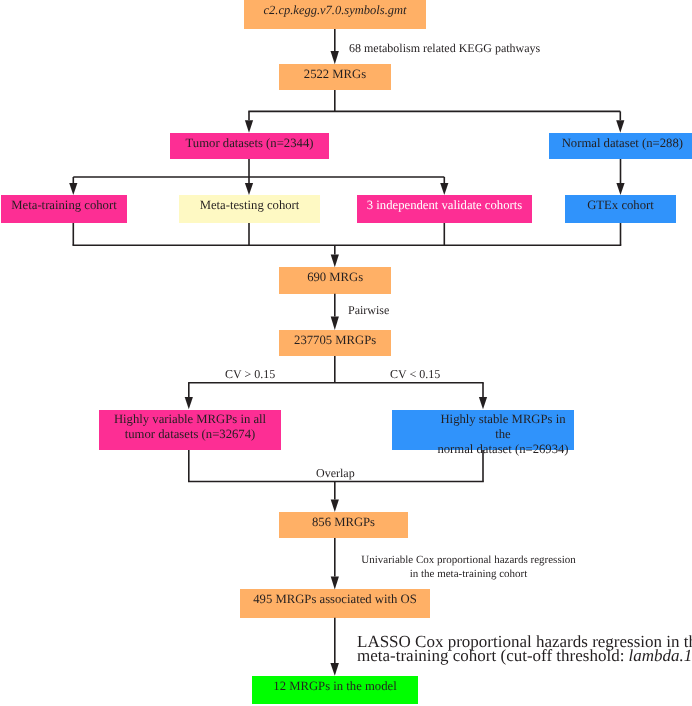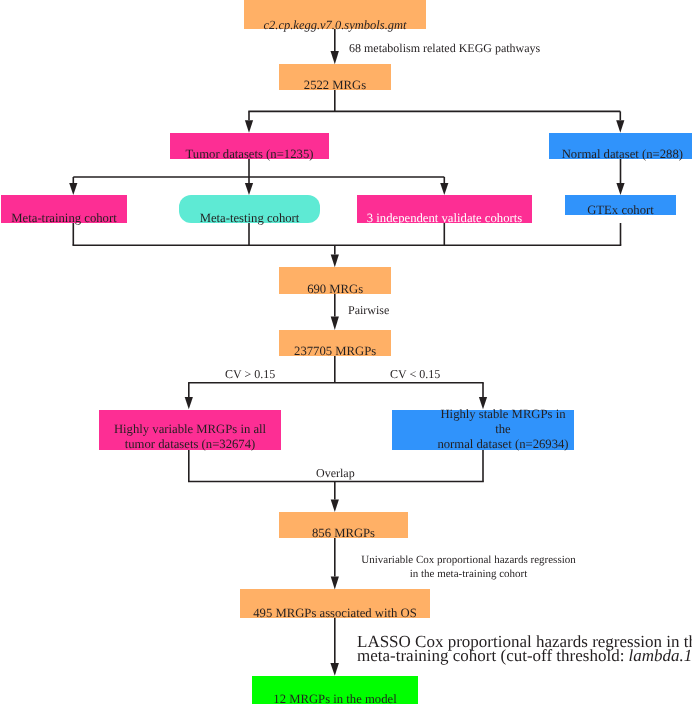--- a/index.html
+++ b/index.html
@@ -1,39 +1,39 @@
 <!DOCTYPE html>
 <html><head>
 <meta charset="utf-8">
 <style>
   html,body{margin:0;padding:0;background:#ffffff;}
   #page{position:relative;width:692px;height:706px;background:#fff;overflow:hidden;
         font-family:"Liberation Serif",serif;-webkit-font-smoothing:antialiased;text-rendering:geometricPrecision;}
-  .node{position:absolute;will-change:transform;transform:translateZ(0);box-sizing:border-box;display:flex;align-items:flex-end;
+  .node{position:absolute;will-change:transform;transform:translateZ(0);box-sizing:border-box;display:flex;align-items:flex-start;
         justify-content:center;text-align:center;color:#231f20;font-size:12.7px;
         line-height:15px;white-space:pre-wrap;}
   .node>span{display:block;width:100%;position:relative;top:3.2px;}
   .node.italic{font-style:italic;}
   .elabel{position:absolute;will-change:transform;transform:translateZ(0);color:#231f20;font-size:12px;line-height:14px;white-space:pre;}
   .elabel.ctr{text-align:center;}
   svg.edges{position:absolute;left:0;top:0;width:692px;height:706px;pointer-events:none;}
 </style>
 </head>
 <body style="background: rgb(255, 255, 255);">
 
 <div id="page">
   <div class="nodes">
     <div class="node italic" style="left: 244px; top: -1.5px; width: 182px; height: 30.2px; background: rgb(255, 176, 102); color: rgb(35, 31, 32); font-size: 12.5px;"><span style="top: 3.5px;">c2.cp.kegg.v7.0.symbols.gmt</span></div>
     <div class="node" style="left: 279px; top: 64px; width: 112px; height: 26px; background: rgb(255, 176, 102); color: rgb(35, 31, 32);"><span>2522 MRGs</span></div>
-    <div class="node" style="left: 170px; top: 133px; width: 159px; height: 26px; background: rgb(253, 46, 148); color: rgb(35, 31, 32);"><span>Tumor datasets (n=1235)</span></div>
+    <div class="node" style="left: 170px; top: 133px; width: 159px; height: 26px; background: rgb(253, 46, 148); color: rgb(35, 31, 32);"><span>Tumor datasets (n=2344)</span></div>
     <div class="node" style="left: 548.8px; top: 133px; width: 146.7px; height: 26px; background: rgb(48, 147, 251); color: rgb(35, 31, 32);"><span>Normal dataset (n=288)</span></div>
     <div class="node" style="left: 0.8px; top: 195px; width: 126px; height: 28px; background: rgb(253, 46, 148); color: rgb(35, 31, 32);"><span>Meta-training cohort</span></div>
-    <div class="node" style="left: 179px; top: 195px; width: 141px; height: 28px; background: #5eead4; color: rgb(35, 31, 32); border-radius: 12px;"><span>Meta-testing cohort</span></div>
+    <div class="node" style="left: 179px; top: 195px; width: 141px; height: 28px; background: #fef9c3; color: rgb(35, 31, 32);"><span>Meta-testing cohort</span></div>
     <div class="node" style="left: 357px; top: 195px; width: 175px; height: 28px; background: rgb(253, 46, 148); color: #ffffff;"><span>3 independent validate cohorts</span></div>
-    <div class="node" style="left: 565px; top: 195px; width: 111px; height: 20px; background: rgb(48, 147, 251); color: rgb(35, 31, 32);"><span>GTEx cohort</span></div>
+    <div class="node" style="left: 565px; top: 195px; width: 111px; height: 28px; background: rgb(48, 147, 251); color: rgb(35, 31, 32);"><span>GTEx cohort</span></div>
     <div class="node" style="left: 279px; top: 267px; width: 112.3px; height: 26.7px; background: rgb(255, 176, 102); color: rgb(35, 31, 32);"><span>690 MRGs</span></div>
     <div class="node" style="left: 279px; top: 330px; width: 112.3px; height: 26px; background: rgb(255, 176, 102); color: rgb(35, 31, 32);"><span>237705 MRGPs</span></div>
     <div class="node" style="left: 99px; top: 410px; width: 182px; height: 40px; background: rgb(253, 46, 148); color: rgb(35, 31, 32);"><span style="top: 2.3px;">Highly variable MRGPs in all
 tumor datasets (n=32674)</span></div>
     <div class="node" style="left: 392px; top: 410px; width: 182px; height: 40px; background: rgb(48, 147, 251); color: rgb(35, 31, 32);"><span style="top: 2.3px; padding-left: 40px;">Highly stable MRGPs in  the
 normal dataset (n=26934)</span></div>
     <div class="node" style="left: 279px; top: 512.1px; width: 129px; height: 25.8px; background: rgb(255, 176, 102); color: rgb(35, 31, 32);"><span>856 MRGPs</span></div>
     <div class="node" style="left: 240px; top: 589.3px; width: 190px; height: 28.5px; background: rgb(255, 176, 102); color: rgb(35, 31, 32);"><span>495 MRGPs associated with OS</span></div>
     <div class="node" style="left: 252px; top: 676px; width: 166px; height: 28px; background: rgb(0, 255, 0); color: rgb(35, 31, 32);"><span>12 MRGPs in the model</span></div>
   </div>

